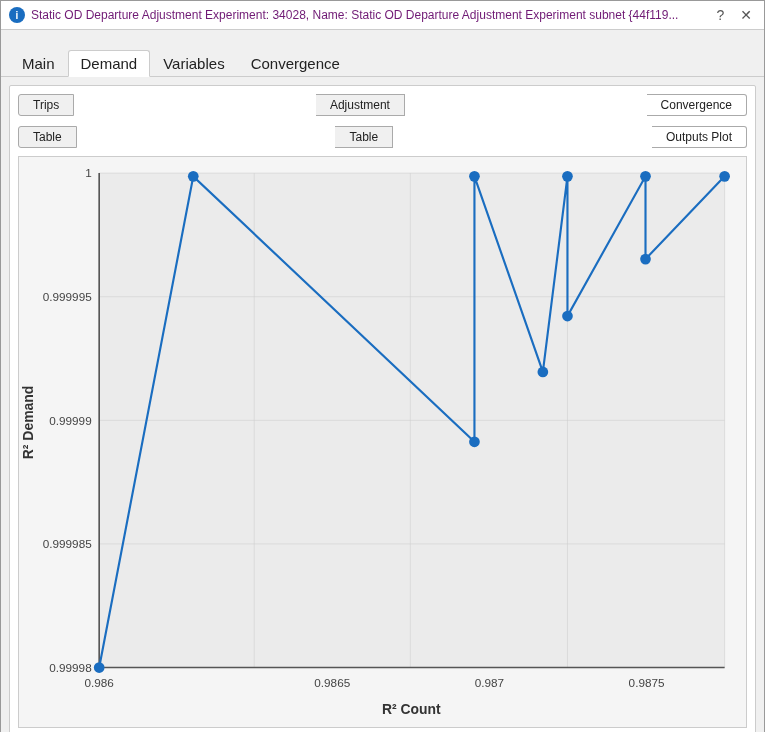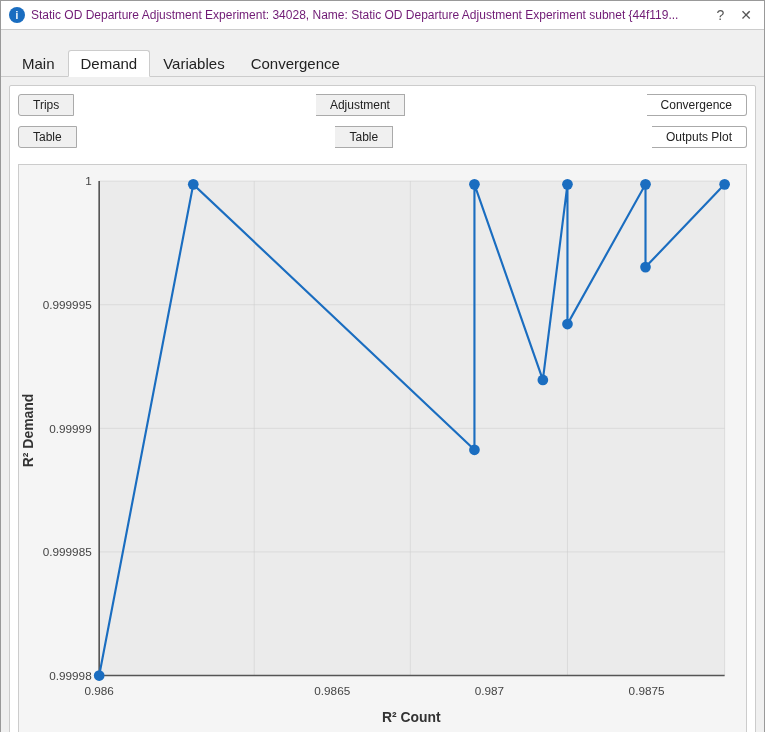--- a/index.html
+++ b/index.html
@@ -177,21 +177,21 @@
 
   <div class="content-area">
     <div class="panel">
 
       <div class="sub-tabs">
         <button class="sub-tab">Trips</button>
         <button class="sub-tab">Adjustment</button>
         <button class="sub-tab active">Convergence</button>
       </div>
 
-      <div class="sub-tabs" style="margin-bottom: 16px;">
+      <div class="sub-tabs" style="margin-bottom: 8px;">
         <button class="sub-tab">Table</button>
         <button class="sub-tab">Table</button>
         <button class="sub-tab active">Outputs Plot</button>
       </div>
 
       <div class="chart-container">
         <svg class="chart" viewBox="0 0 680 530" preserveAspectRatio="none">
 
           <rect x="0" y="0" width="680" height="530" fill="#f5f5f5"></rect>
 

